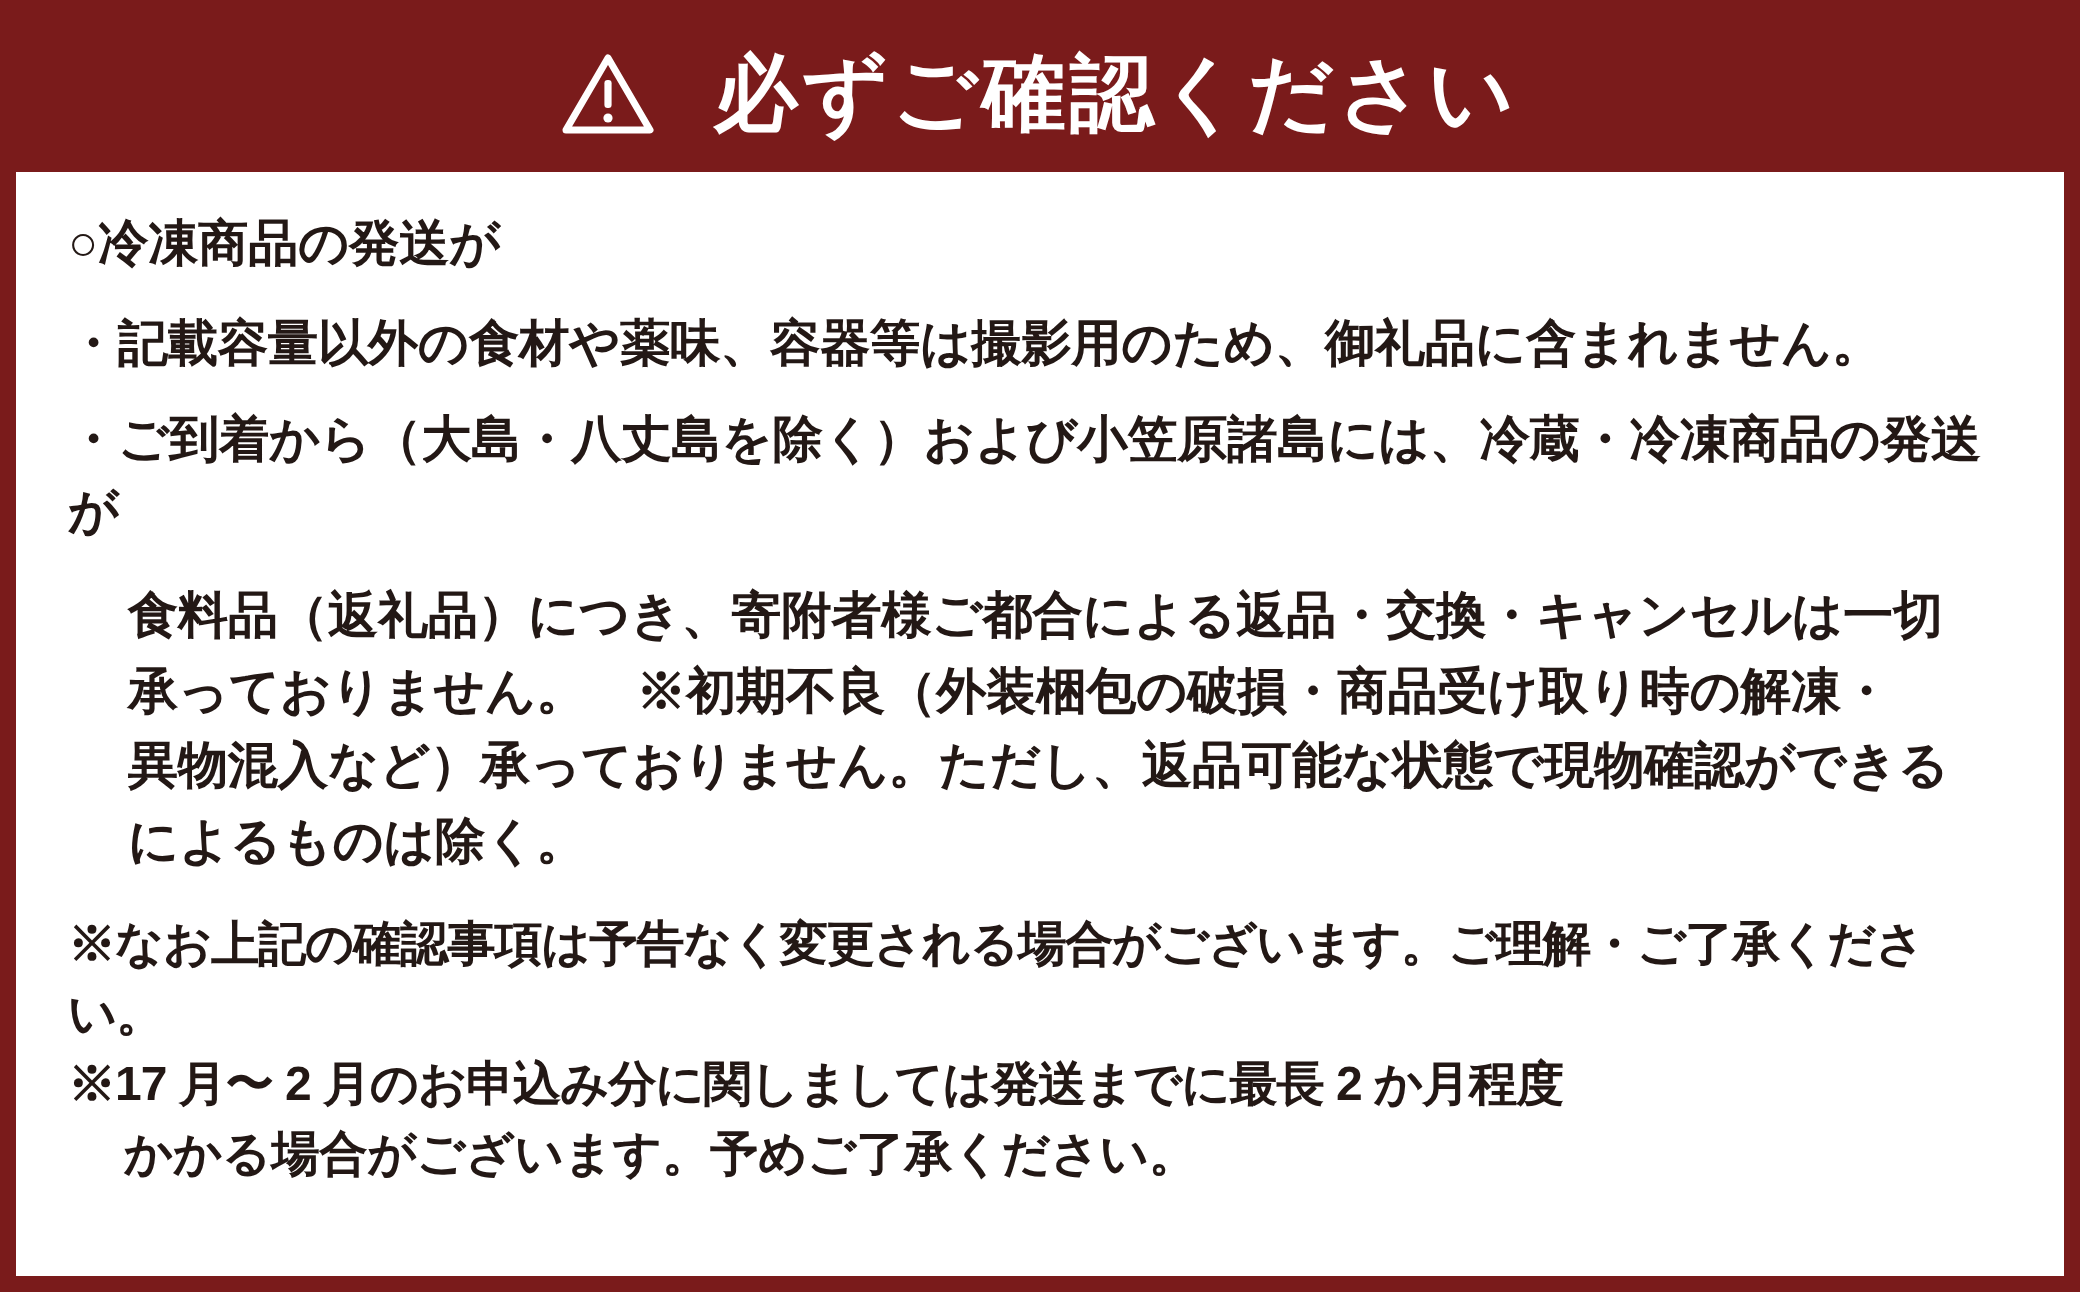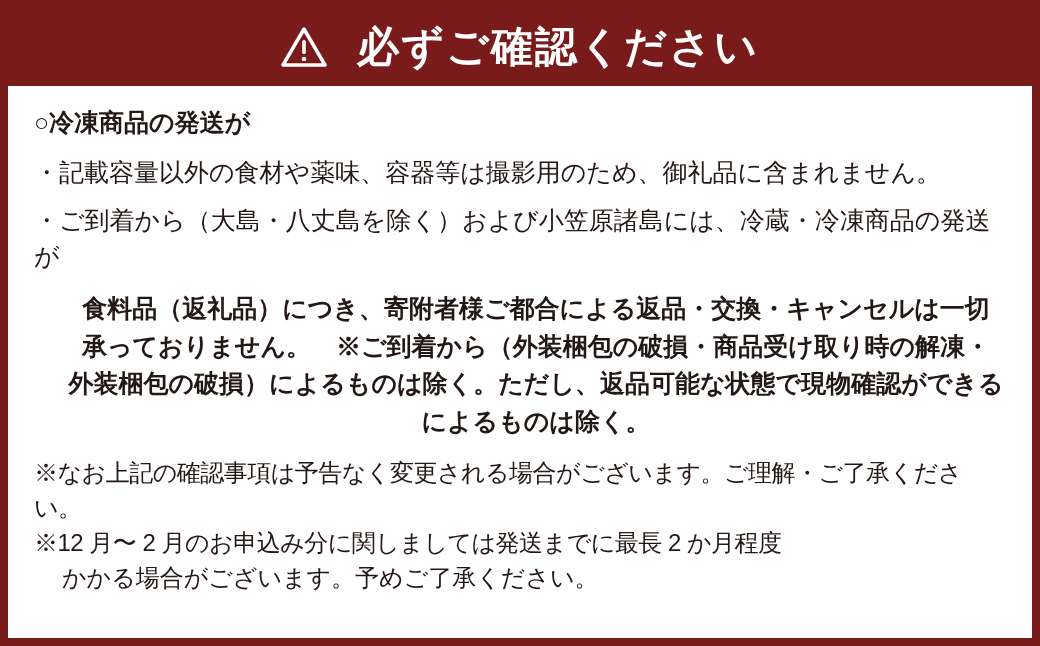--- a/index.html
+++ b/index.html
@@ -59,41 +59,40 @@
     margin-bottom: 6px;
   }
   .section-heading {
     font-size: 25px;
     font-weight: bold;
     line-height: 1.5;
     margin: 0 0 2px 0;
   }
   .bullet-line {
     font-size: 25px;
-    font-weight: normal;
+    font-weight: bold;
     line-height: 1.45;
     margin: 12px 0 1px 0;
     text-indent: 0;
   }
   .bullet-line .cont {
     display: block;
     padding-left: 26px;
   }
   .para {
     font-size: 25px;
     font-weight: bold;
     line-height: 1.5;
     margin: 0;
     padding-left: 30px;
-    text-align: center;
   }
   .spacer-sm { height: 10px; }
   .note-line {
     font-size: 24px;
-    font-weight: normal;
+    font-weight: bold;
     line-height: 1.45;
     margin: 0;
     letter-spacing: -0.5px;
   }
   .note-line .cont {
     display: block;
     padding-left: 28px;
     letter-spacing: 0;
   }
 </style>
@@ -122,31 +121,31 @@
       </p>
       <p class="bullet-line">
         <span>・ご到着から（大島・八丈島を除く）および小笠原諸島には、冷蔵・冷凍商品の発送が</span>
       </p>
     </div>
 
     <div class="spacer-sm"></div>
 
     <div class="section">
       <p class="para">食料品（返礼品）につき、寄附者様ご都合による返品・交換・キャンセルは一切</p>
-      <p class="para">承っておりません。　※ご到着から（外装梱包の破損・商品受け取り時の解凍・</p>
-      <p class="para">外装梱包の破損）によるものは除く。ただし、返品可能な状態で現物確認ができる</p>
+      <p class="para">承っておりません。　※初期不良（外装梱包の破損・商品受け取り時の解凍・</p>
+      <p class="para">異物混入など）承っておりません。ただし、返品可能な状態で現物確認ができる</p>
       <p class="para">によるものは除く。</p>
     </div>
 
     <div class="spacer-sm"></div>
 
     <div class="section">
       <p class="note-line">
         <span>※なお上記の確認事項は予告なく変更される場合がございます。ご理解・ご了承ください。</span>
       </p>
       <p class="note-line">
-        <span>※12 月〜 2 月のお申込み分に関しましては発送までに最長 2 か月程度</span>
+        <span>※17 月〜 2 月のお申込み分に関しましては発送までに最長 2 か月程度</span>
         <span class="cont">かかる場合がございます。予めご了承ください。</span>
       </p>
     </div>
 
   </div>
 </div>
 
 </body></html>

